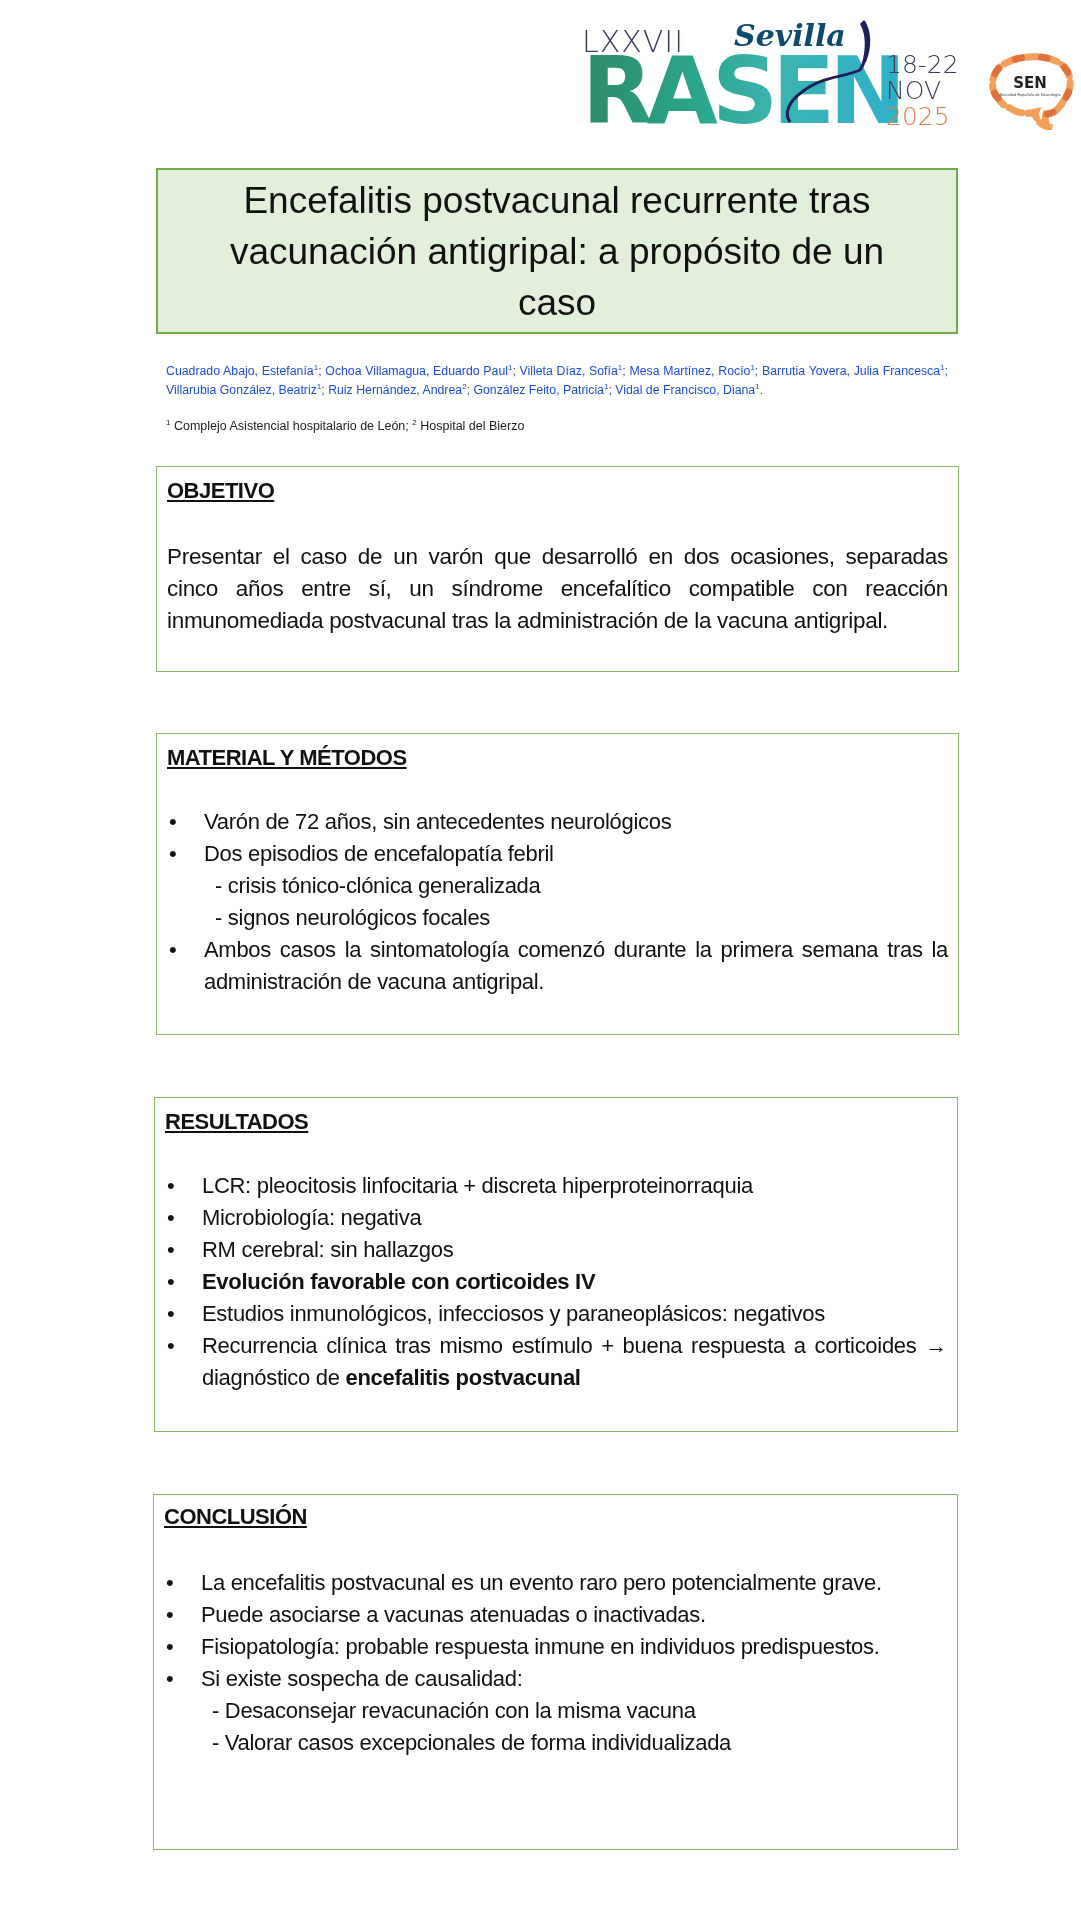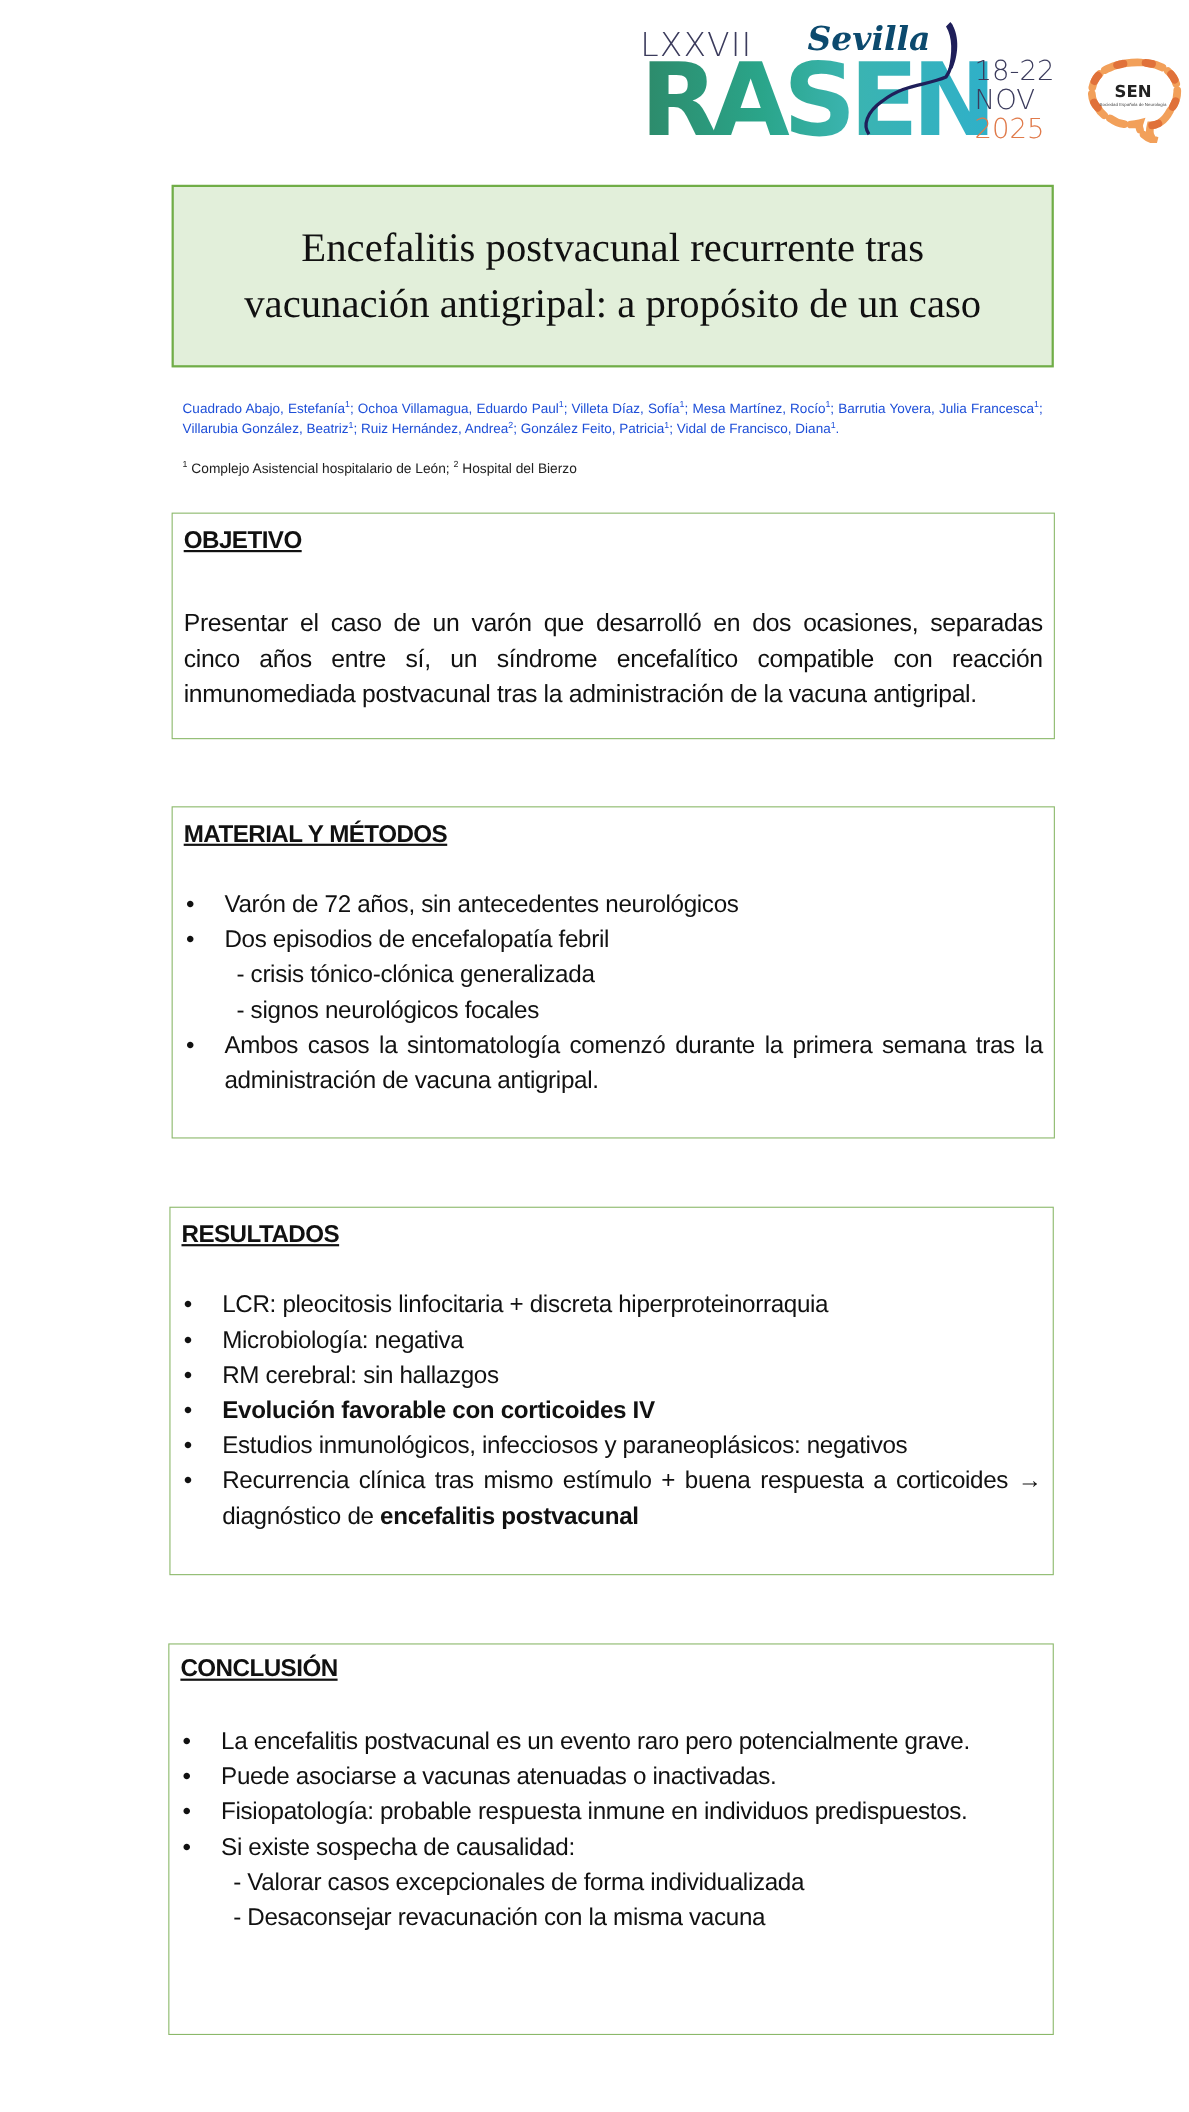--- a/index.html
+++ b/index.html
@@ -26,42 +26,42 @@
   .sen-text { position: absolute; left: 0; top: 22px; width: 92px; text-align: center;
               font-family: "DejaVu Sans", sans-serif; font-weight: bold; font-size: 15px; color: #222; }
   .sen-sub { position: absolute; left: 0; top: 40px; width: 92px; text-align: center;
              font-size: 4px; color: #444; line-height: 5px; }
 
   
   .title-box { position: absolute; left: 156px; top: 168px; width: 802px; height: 166px;
                background: #e2efda; border: 2px solid #70ad47; box-sizing: border-box;
                display: flex; align-items: center; justify-content: center; text-align: center; }
   .title-box h1 { margin: 16px; font-weight: normal; font-size: 37px; line-height: 51px;
-                  font-family: Liberation Serif, serif; width: 720px; }
+                  font-family: Liberation Sans, sans-serif; width: 720px; }
 
   
   .authors { position: absolute; left: 166px; top: 362px; width: 782px; font-size: 12.3px;
              line-height: 19px; text-align: justify; color: #1d4ed8; }
   .affil { position: absolute; left: 166px; top: 419px; font-size: 12.5px; color: #222; }
   sup { font-size: 8px; vertical-align: super; line-height: 0; }
 
   
   .section { position: absolute; border: 1.5px solid #8bb86a; box-sizing: border-box; background: #fff; }
   .section h2 { margin: 0; font-size: 22px; font-weight: bold; text-decoration: underline;
                 letter-spacing: -0.5px; line-height: 28px; }
   .section .para { font-size: 22.5px; line-height: 32px; text-align: justify; margin: 0; letter-spacing: -0.3px; }
   .section ul { list-style: none; margin: 0; padding: 0; }
   .section li { position: relative; padding-left: 37px; font-size: 22px; line-height: 32px;
                 text-align: justify; letter-spacing: -0.3px; }
   .section li .bullet { position: absolute; left: 2px; top: 0; }
   .section li.sub { padding-left: 48px; }
   .section b { font-weight: bold; }
 
   #s-objetivo { left: 156px; top: 466px; width: 803px; height: 206px; padding: 10px 10px 0 10px; }
-  #s-objetivo .para { margin-top: 46px; }
+  #s-objetivo .para { margin-top: 36px; }
   #s-material { left: 156px; top: 733px; width: 803px; height: 302px; padding: 10px 10px 0 10px; }
   #s-material ul { margin-top: 34px; }
   #s-resultados { left: 154px; top: 1097px; width: 804px; height: 335px; padding: 10px 10px 0 10px; }
   #s-resultados ul { margin-top: 34px; }
   #s-conclusion { left: 153px; top: 1494px; width: 805px; height: 356px; padding: 8px 10px 0 10px; }
   #s-conclusion ul { margin-top: 36px; }
 </style>
 </head>
 <body>
 
@@ -125,16 +125,16 @@
     </ul>
 </div>
 
 <div class="section" id="s-conclusion">
   <h2>CONCLUSIÓN</h2>
   <ul>
       <li><span class="bullet">•</span><span>La encefalitis postvacunal es un evento raro pero potencialmente grave.</span></li>
       <li><span class="bullet">•</span><span>Puede asociarse a vacunas atenuadas o inactivadas.</span></li>
       <li><span class="bullet">•</span><span>Fisiopatología: probable respuesta inmune en individuos predispuestos.</span></li>
       <li><span class="bullet">•</span><span>Si existe sospecha de causalidad:</span></li>
+      <li class="sub">- Desaconsejar revacunación con la misma vacuna</li>
       <li class="sub">- Valorar casos excepcionales de forma individualizada</li>
-      <li class="sub">- Desaconsejar revacunación con la misma vacuna</li>
     </ul>
 </div>
 
 </body></html>

